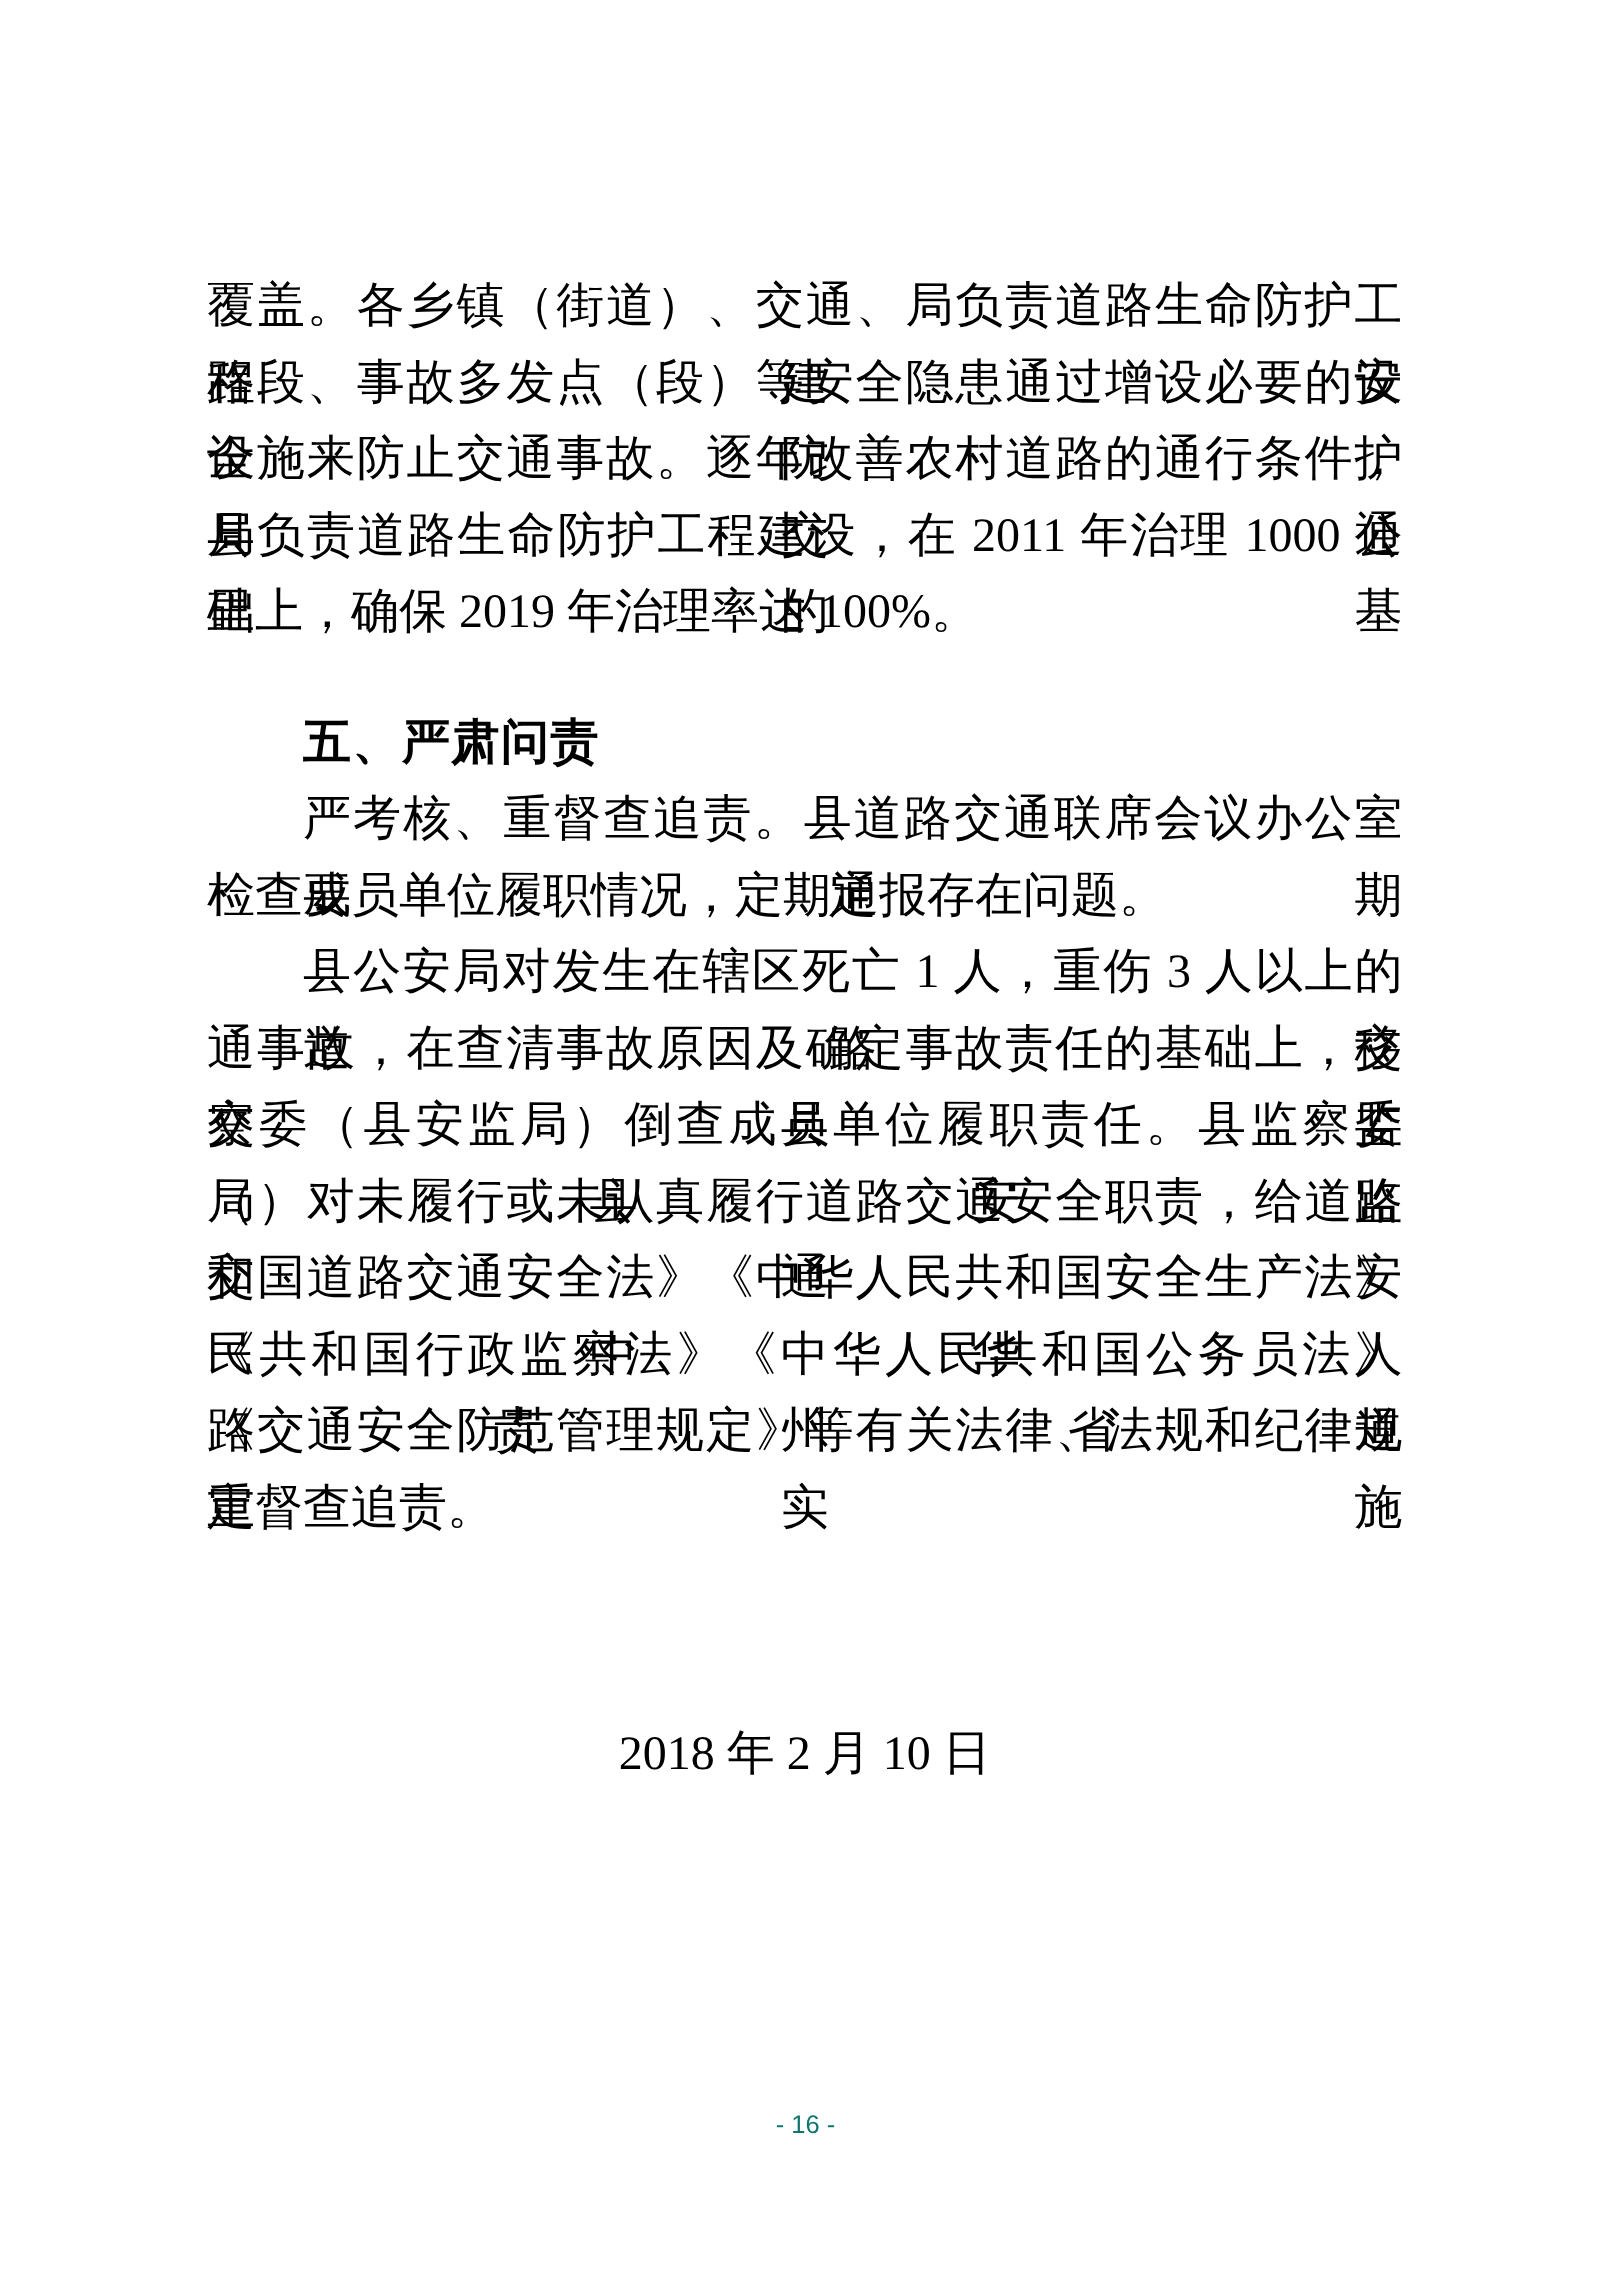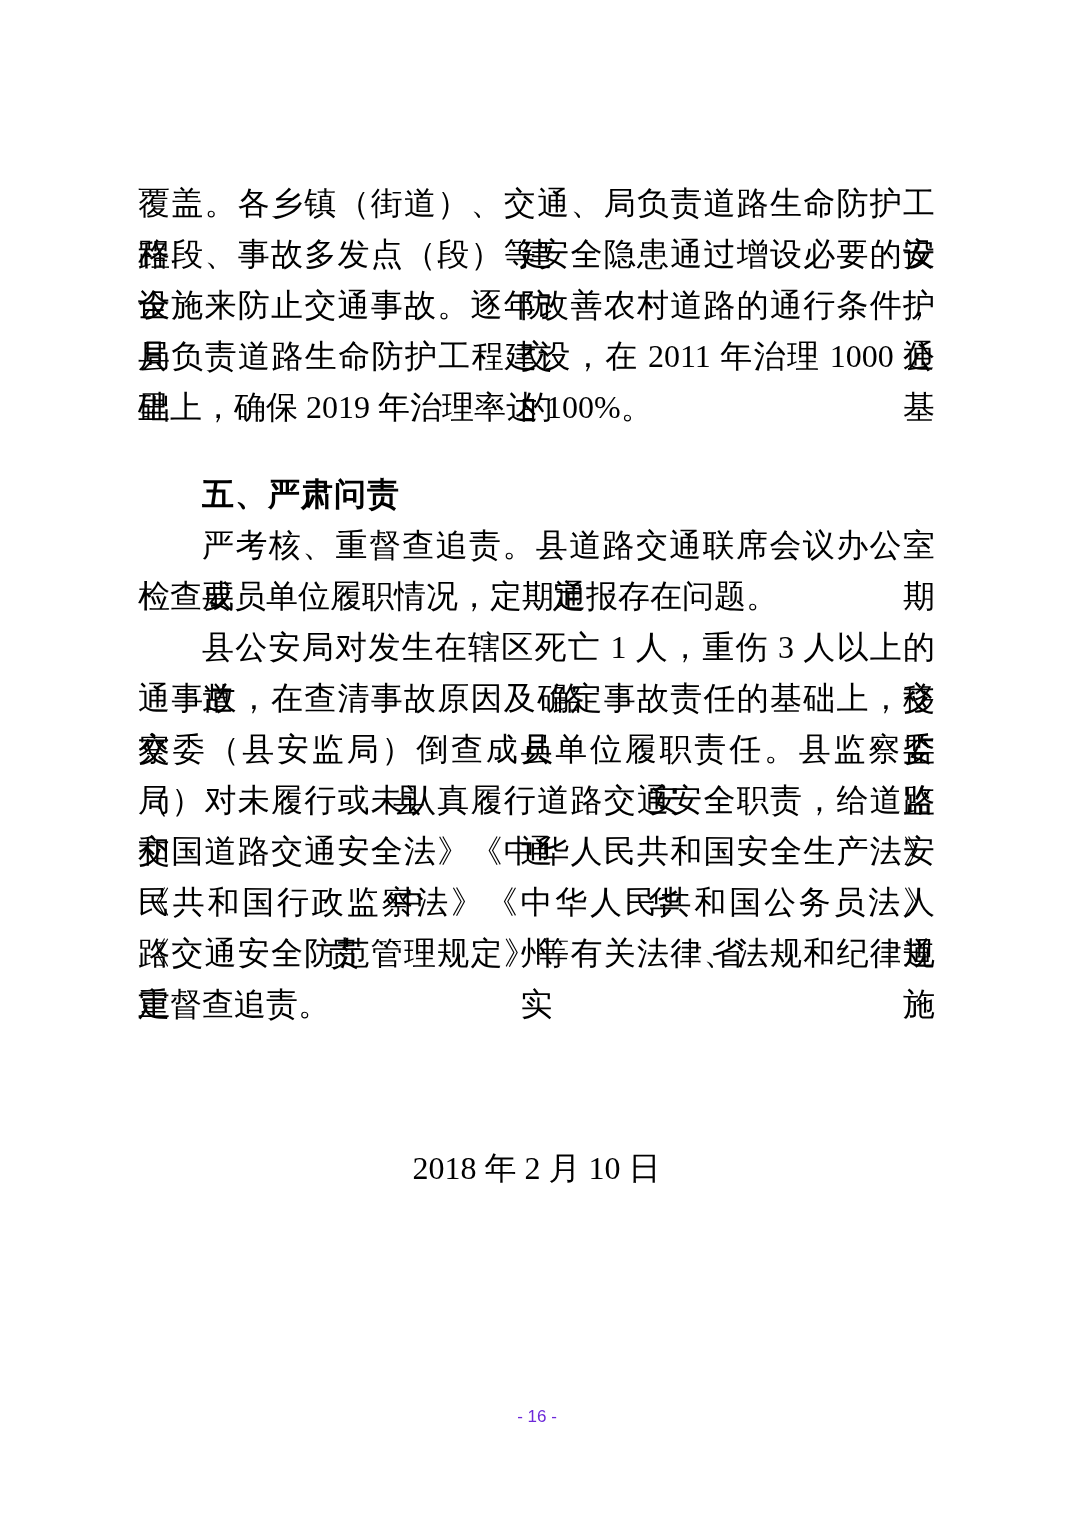--- a/index.html
+++ b/index.html
@@ -57,21 +57,21 @@
   }
   .page-footer {
     position: absolute;
     left: 0;
     top: 1406px;
     width: 1074px;
     text-align: center;
     font-family: "Liberation Sans", "DejaVu Sans", sans-serif;
     font-size: 17px;
     line-height: 22px;
-    color: #6d28d9;
+    color: #0f766e;
   }
 </style>
 </head>
 <body>
 
 <div class="page">
   <div class="doc-body">
     <div class="line j">覆盖。各乡镇（街道）、交通、局负责道路生命防护工程建设</div>
     <div class="line j">路段、事故多发点（段）等安全隐患通过增设必要的安全防护</div>
     <div class="line j">设施来防止交通事故。逐年改善农村道路的通行条件，县交通</div>

